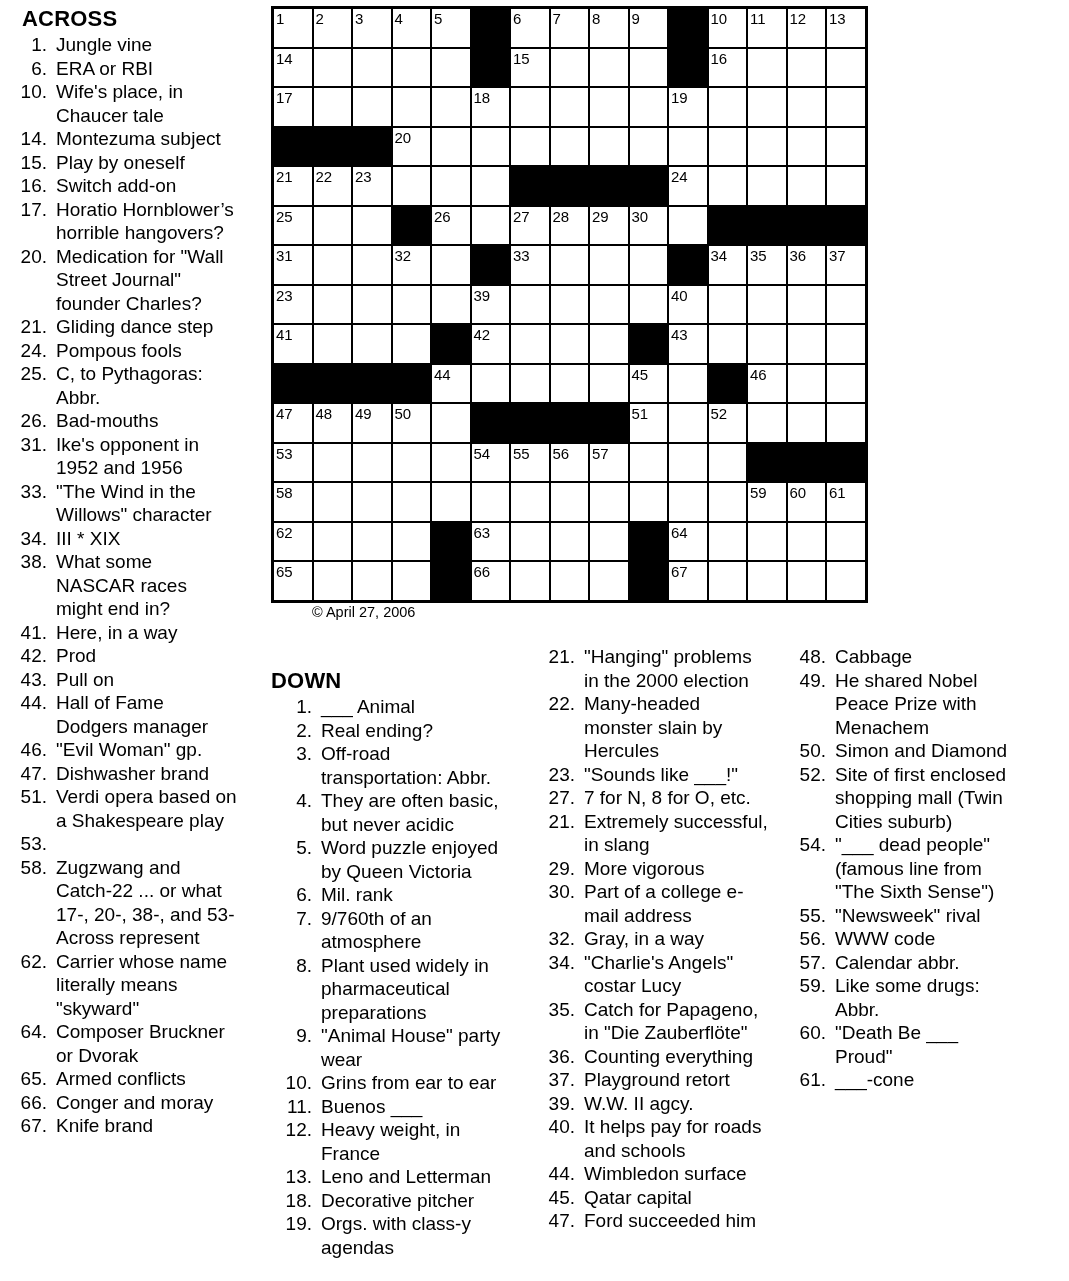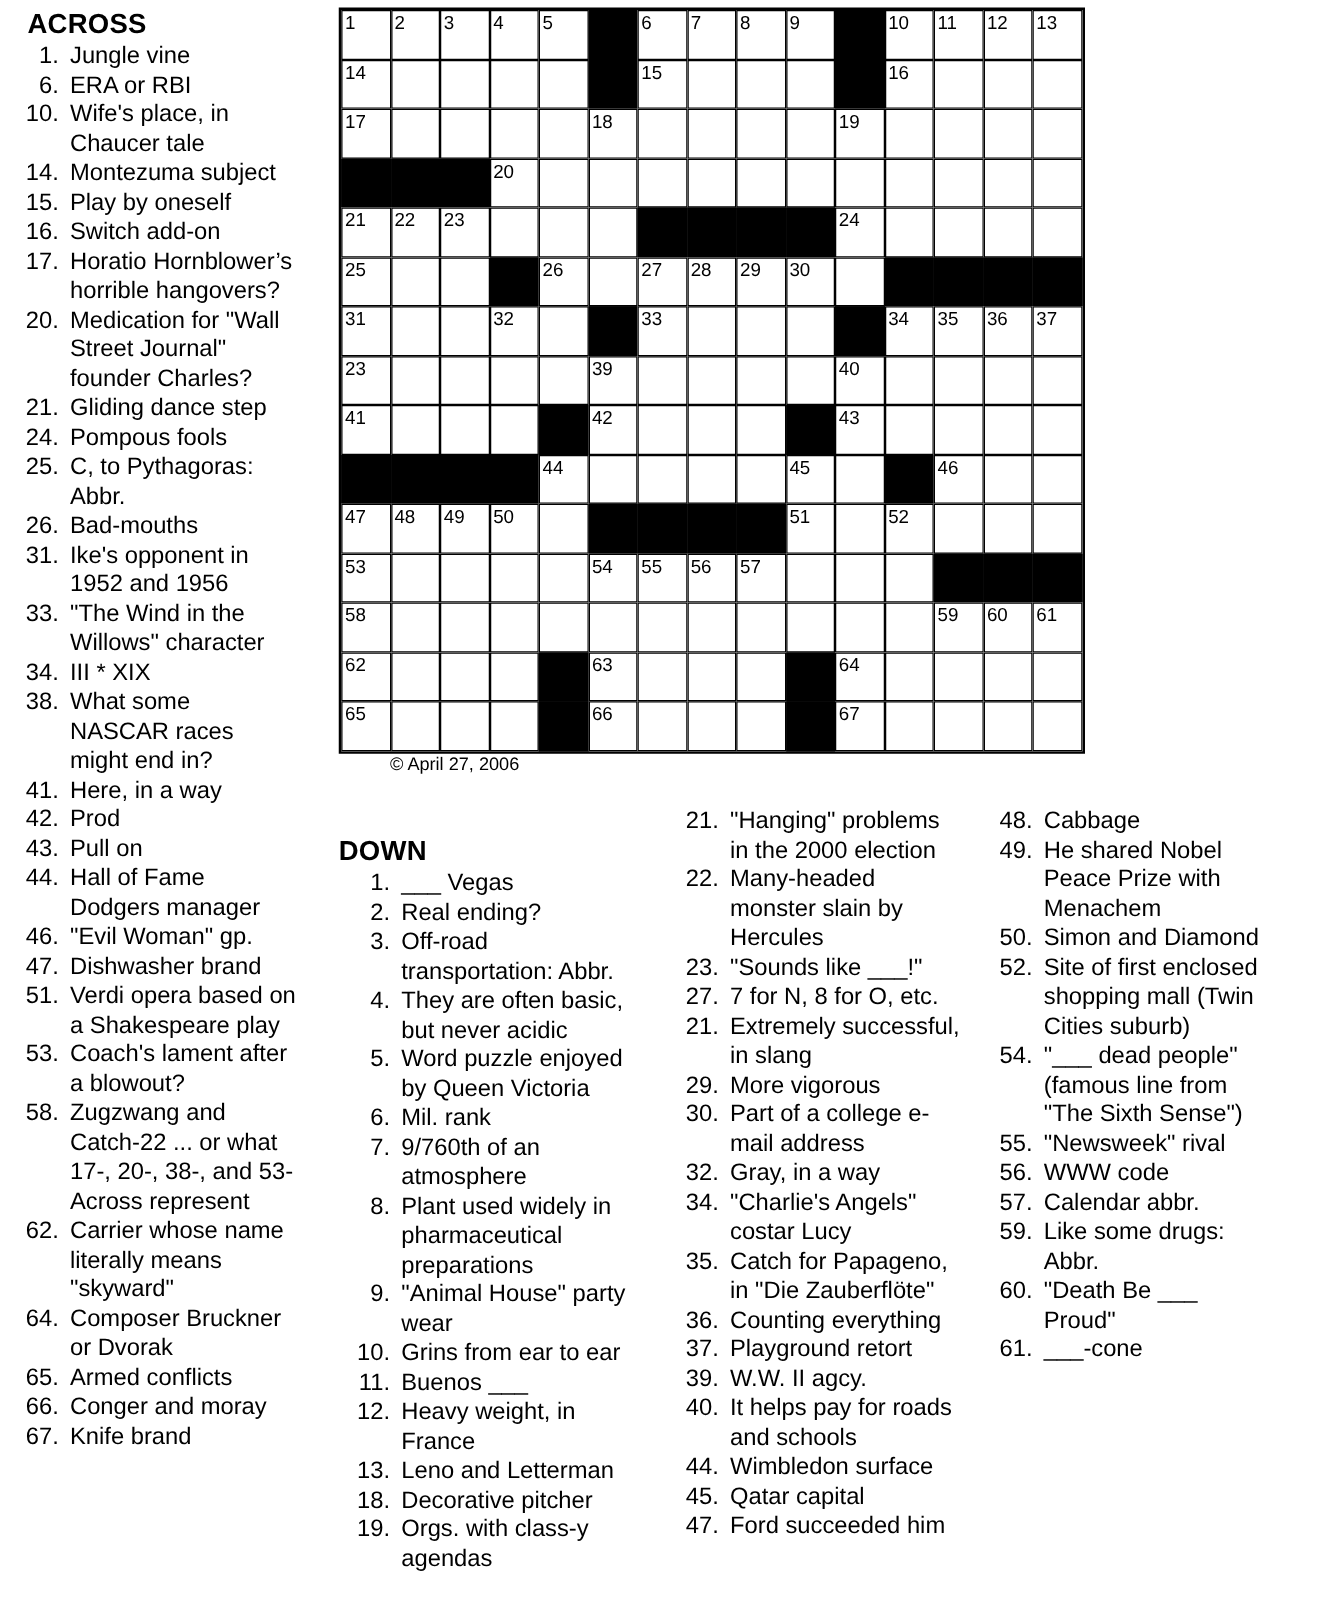--- a/index.html
+++ b/index.html
@@ -188,24 +188,20 @@
     </div>
     <div class="clue">
       <div class="num">51.</div>
       <div class="txt">
         <div>Verdi opera based on</div>
         <div>a Shakespeare play</div>
       </div>
     </div>
     <div class="clue">
       <div class="num">53.</div>
-      <div class="txt">
-        <div>Coach's lament after</div>
-        <div>a blowout?</div>
-      </div>
     </div>
     <div class="clue">
       <div class="num">58.</div>
       <div class="txt">
         <div>Zugzwang and</div>
         <div>Catch-22 ... or what</div>
         <div>17-, 20-, 38-, and 53-</div>
         <div>Across represent</div>
       </div>
     </div>
@@ -605,21 +601,21 @@
     <div class="cell"></div>
     <div class="cell"></div>
   </div>
 <div id="copyright">© April 27, 2006</div>
 
 <div class="hdr" id="down-hdr">DOWN</div>
 <div class="cluelist" id="down-list-0">
     <div class="clue">
       <div class="num">1.</div>
       <div class="txt">
-        <div>___ Vegas</div>
+        <div>___ Animal</div>
       </div>
     </div>
     <div class="clue">
       <div class="num">2.</div>
       <div class="txt">
         <div>Real ending?</div>
       </div>
     </div>
     <div class="clue">
       <div class="num">3.</div>

